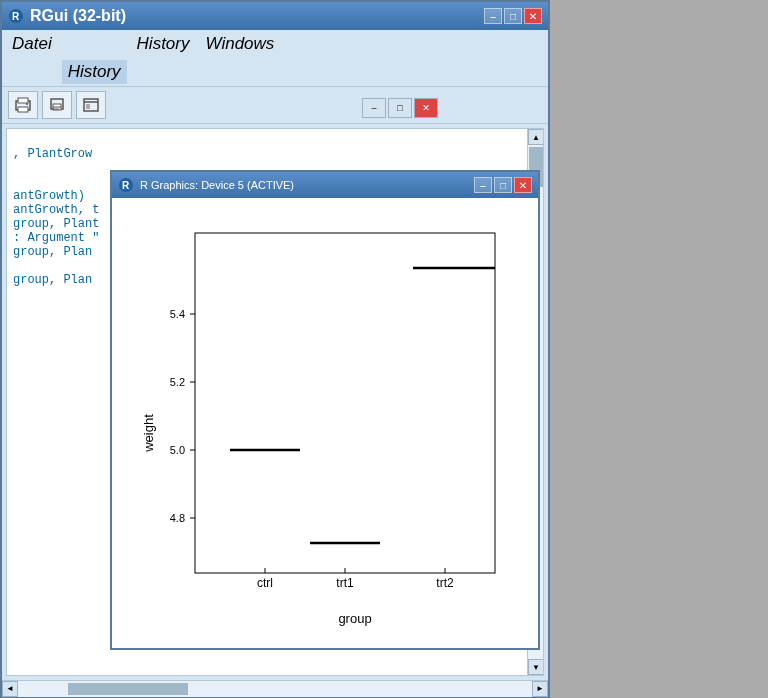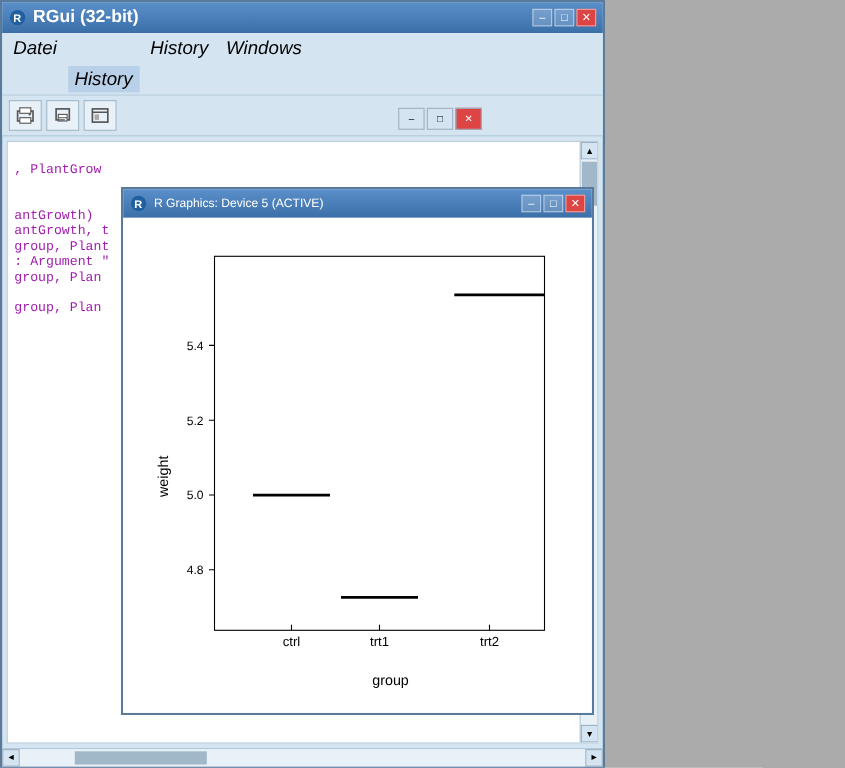--- a/index.html
+++ b/index.html
@@ -124,21 +124,21 @@
       padding: 4px 6px;
       font-family: 'Courier New', monospace;
       font-size: 12px;
       overflow: hidden;
       color: #00008b;
     }
     .console-text-blue {
       color: #00008b;
     }
     .console-text-red {
-      color: #a21caf;
+      color: #0369a1;
     }
     .console-scrollbar {
       width: 16px;
       background: #d4e4f0;
       border-left: 1px solid #b0c8d8;
       display: flex;
       flex-direction: column;
     }
     .scroll-arrow {
       width: 16px;

